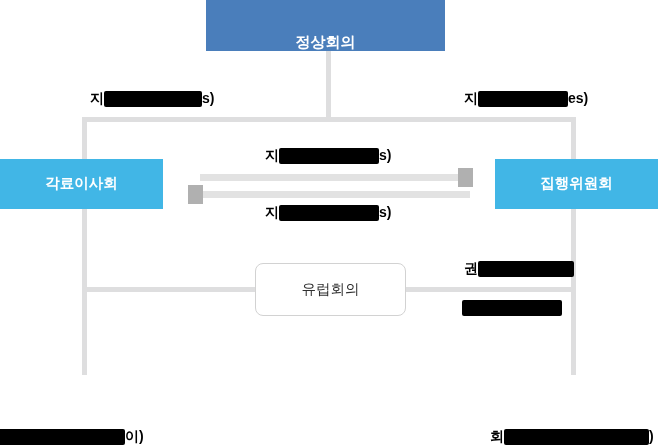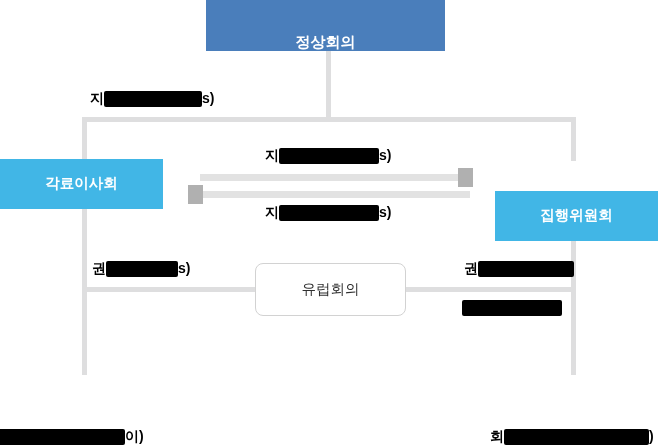--- a/index.html
+++ b/index.html
@@ -108,52 +108,52 @@
   <div class="line line-h" style="left:403px; top:287px; width:172px; height:5px;"></div>
 
   <div class="node node-summit" style="left:206px; top:0px; width:239px; height:51px;align-items:flex-end;">
     <span>정상회의</span>
   </div>
 
   <div class="node node-cyan" style="left:0px; top:159px; width:163px; height:50px;">
     <span>각료이사회</span>
   </div>
 
-  <div class="node node-cyan" style="left:495px; top:159px; width:163px; height:50px;margin-top:32px;">
+  <div class="node node-cyan" style="left:495px; top:159px; width:163px; height:50px;">
     <span>집행위원회</span>
   </div>
 
   <div class="arrow-shaft" style="left:200px; top:174px; width:262px;"></div>
   <div class="arrow-head" style="left:458px; top:168px;"></div>
 
   <div class="arrow-shaft" style="left:196px; top:191px; width:274px;"></div>
   <div class="arrow-head" style="left:188px; top:185px;"></div>
 
   <div class="node node-outline" style="left:255px; top:263px; width:151px; height:53px;">
     <span>유럽회의</span>
   </div>
 
 
 
   <div class="edge-label" style="left:90px; top:90px;">
     <span class="vis">지</span><span class="redacted" style="width:98px;"></span><span class="vis">s)</span>
   </div>
 
+  <div class="edge-label" style="left:464px; top:90px;">
+    <span class="vis">지</span><span class="redacted" style="width:90px;"></span><span class="vis">es)</span>
+  </div>
 
   <div class="edge-label" style="left:265px; top:147px;">
     <span class="vis">지</span><span class="redacted" style="width:100px;"></span><span class="vis">s)</span>
   </div>
 
   <div class="edge-label" style="left:265px; top:204px;">
     <span class="vis">지</span><span class="redacted" style="width:100px;"></span><span class="vis">s)</span>
   </div>
 
-  <div class="edge-label" style="left:92px; top:260px;">
-    <span class="vis">권</span><span class="redacted" style="width:72px;"></span><span class="vis">s)</span>
-  </div>
 
   <div class="edge-label" style="left:464px; top:260px;">
     <span class="vis">권</span><span class="redacted" style="width:96px;"></span><span class="vis"></span>
   </div>
 
   <div class="edge-label" style="left:462px; top:299px;">
     <span class="vis"></span><span class="redacted" style="width:100px;"></span><span class="vis"></span>
   </div>
 
   <div class="edge-label" style="left:-8px; top:428px;">

